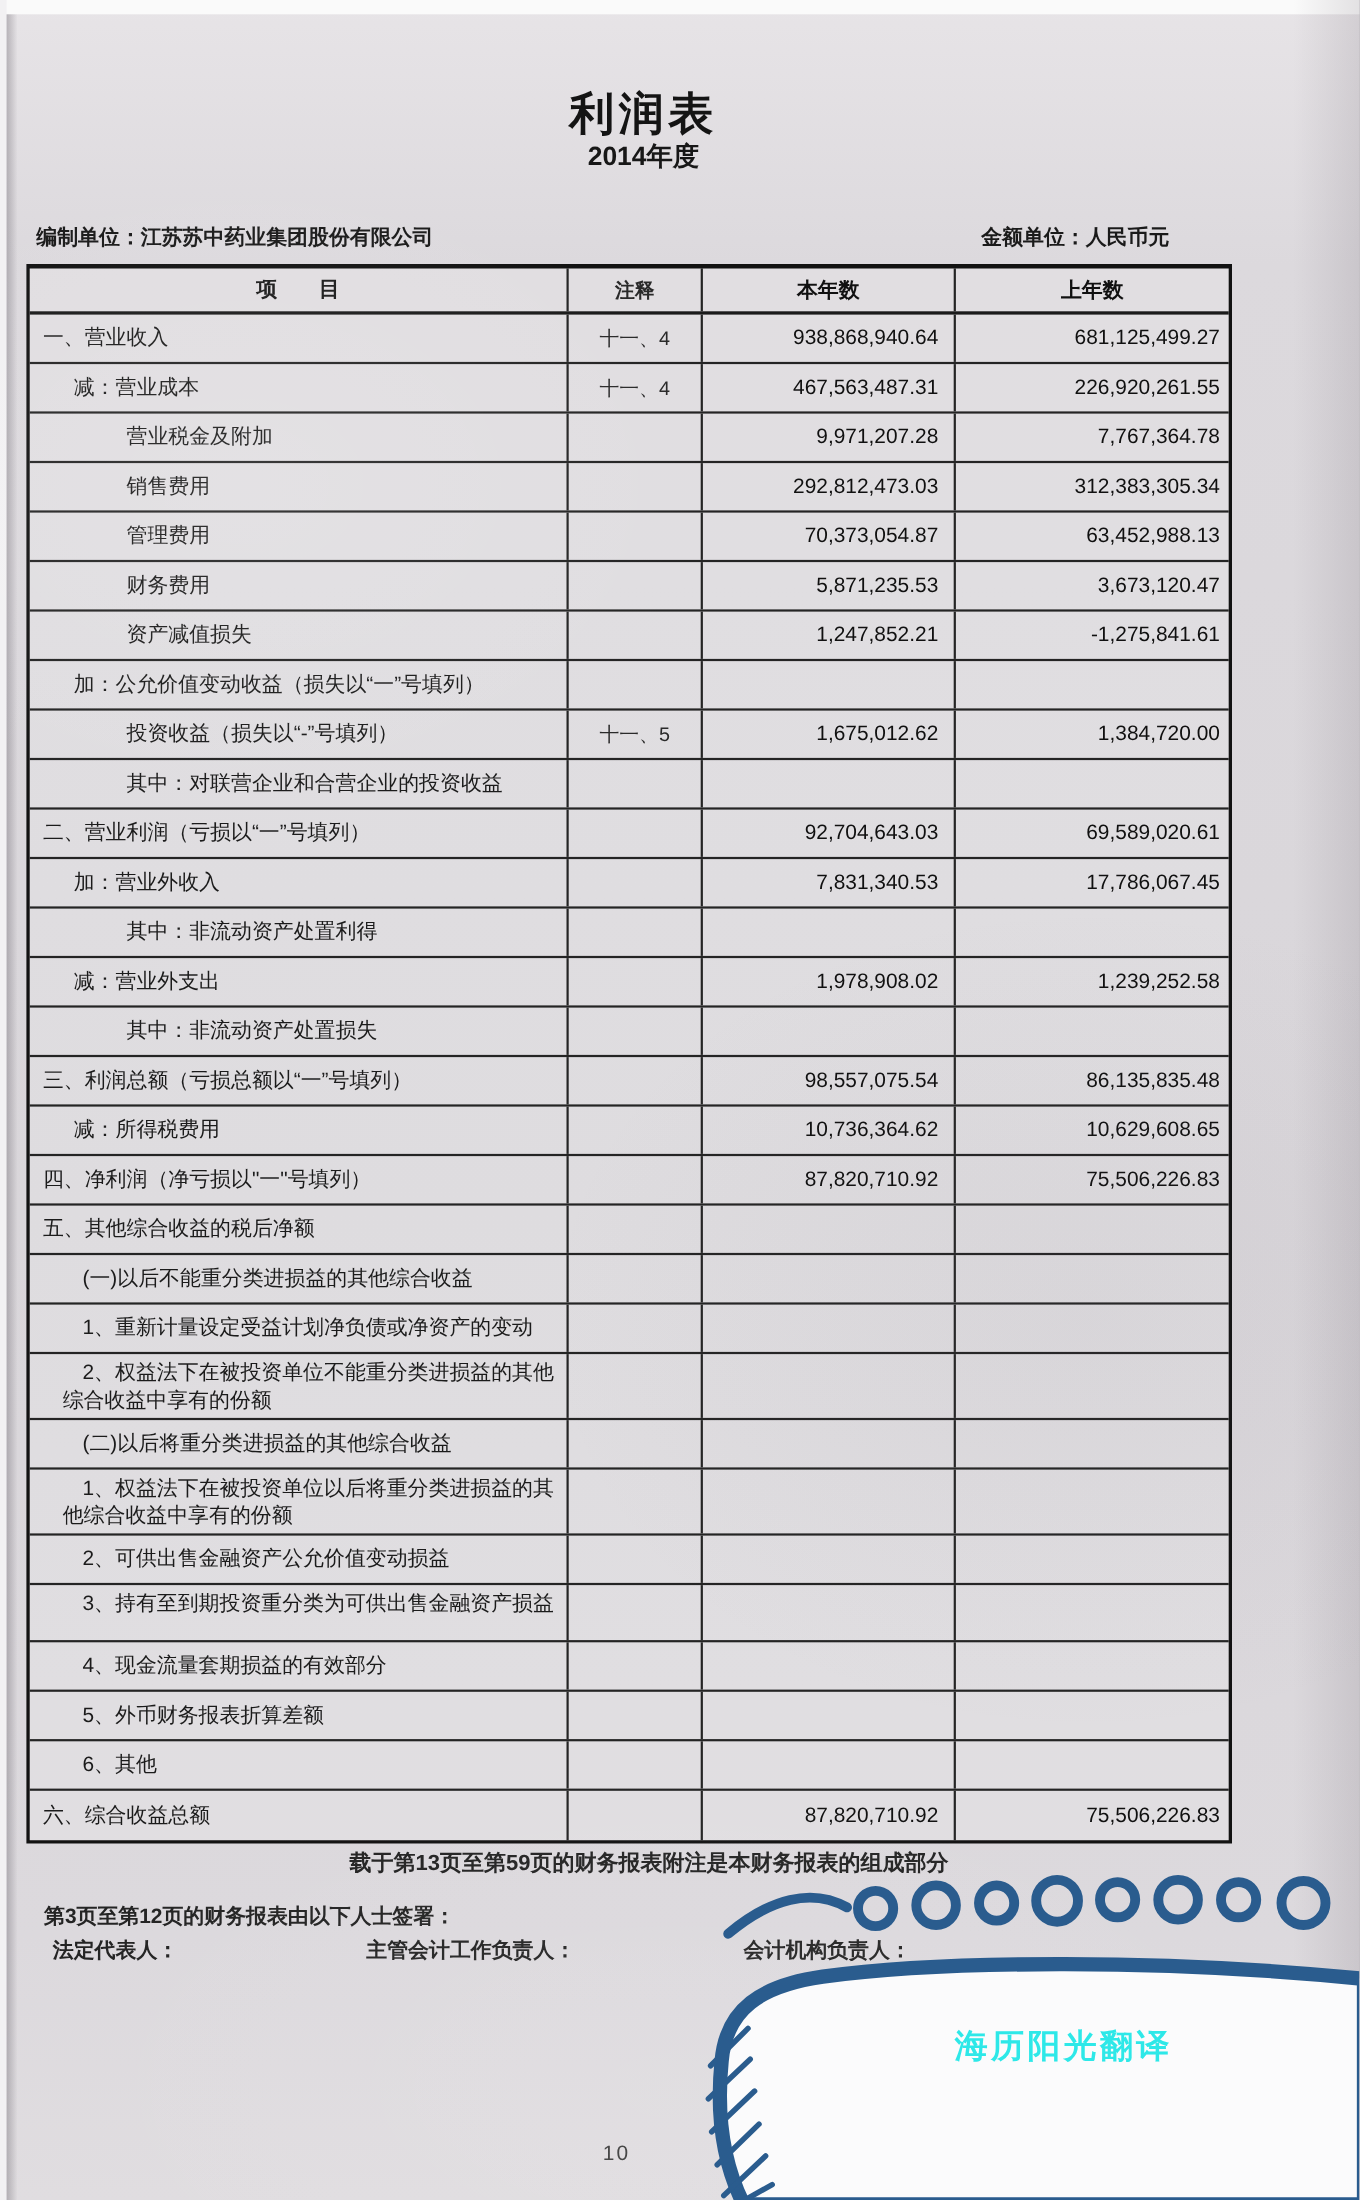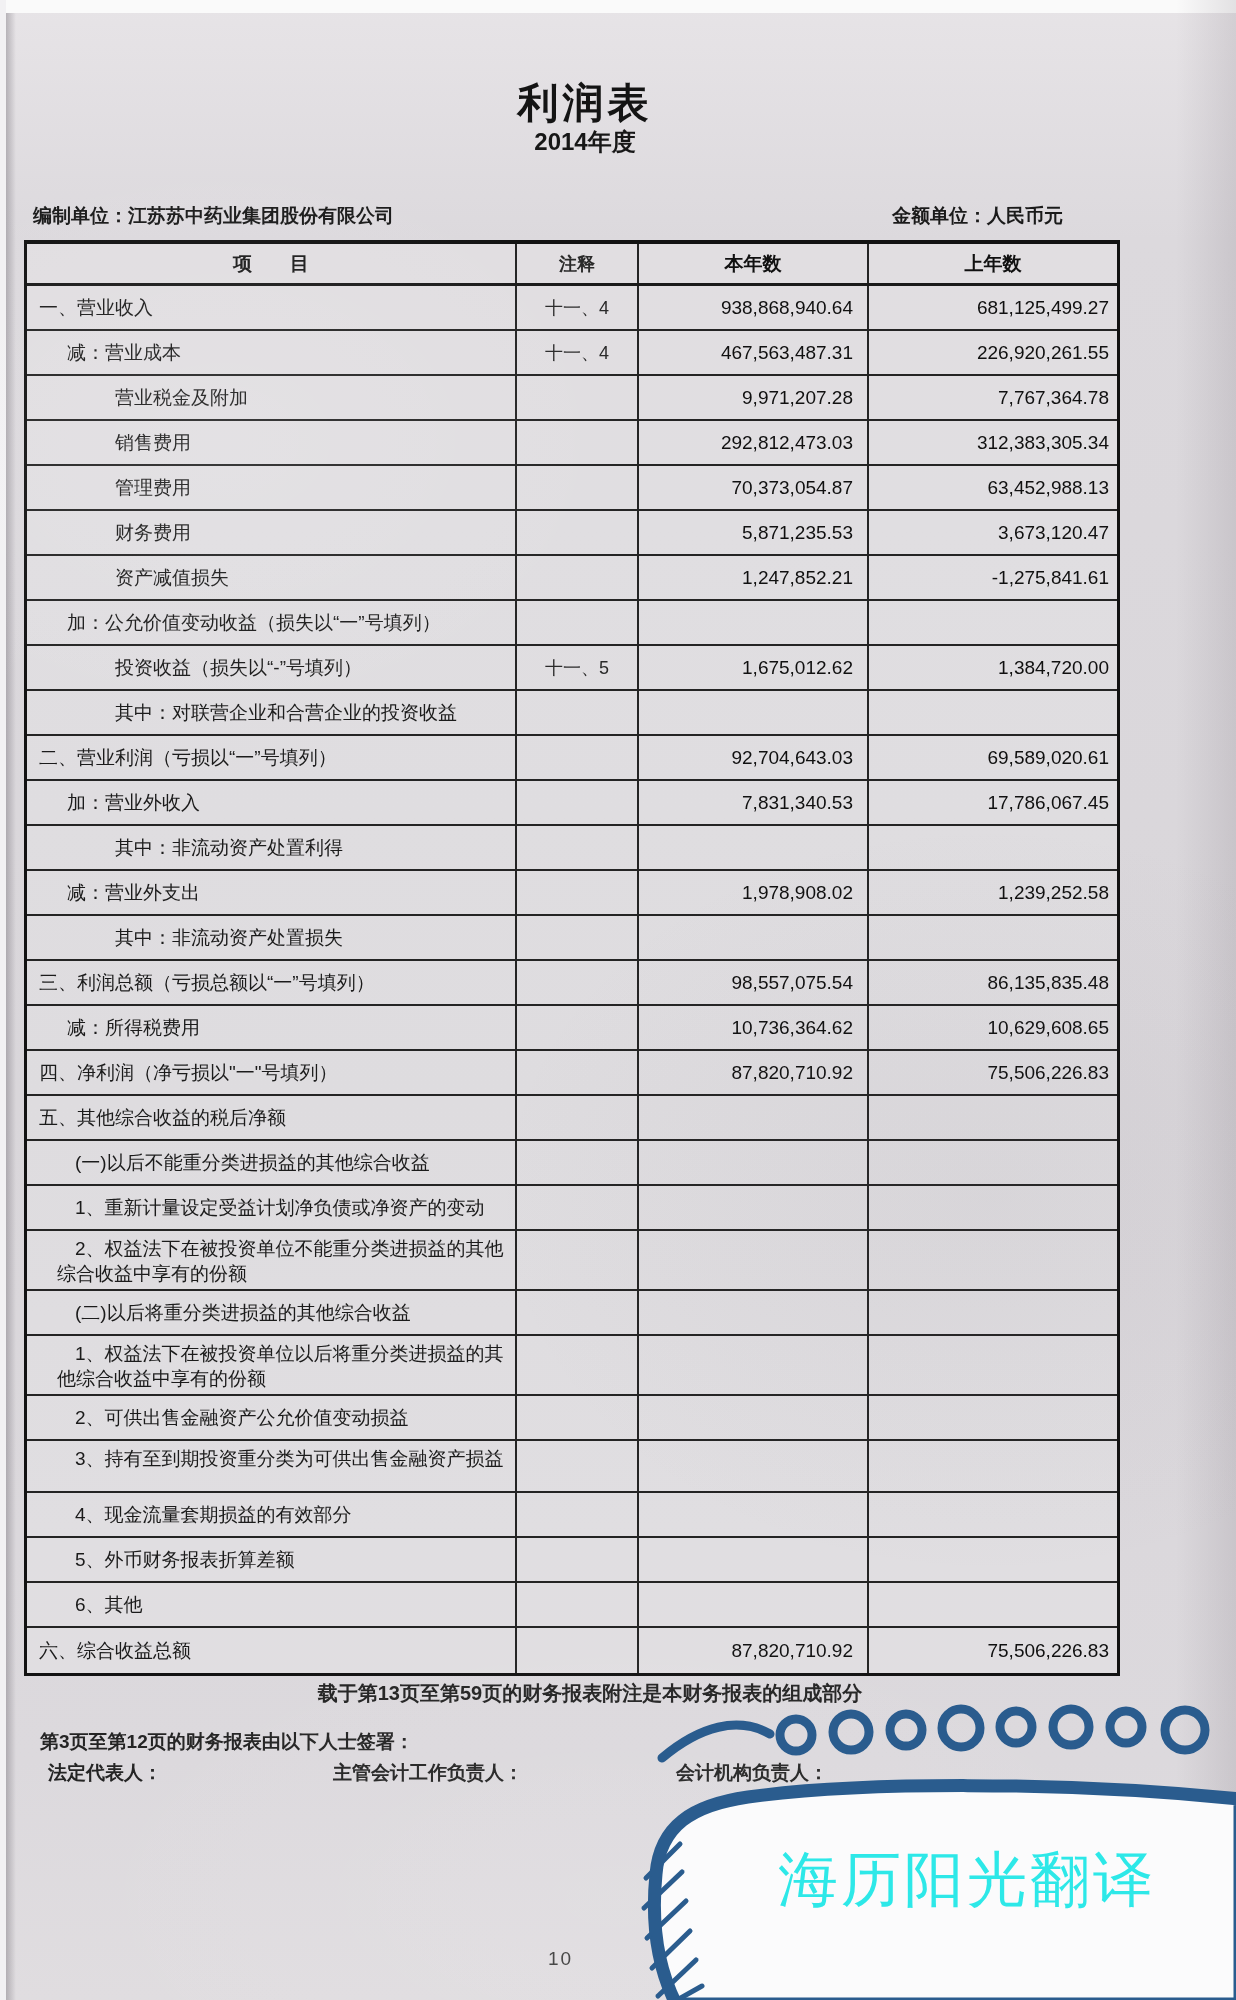--- a/index.html
+++ b/index.html
@@ -50,21 +50,21 @@
 
   .note-line{position:absolute;left:0;top:1680px;width:1180px;text-align:center;
     font-size:20px;font-weight:bold;color:#242424;}
   .signed-line{position:absolute;left:40px;top:1729px;font-size:19px;font-weight:bold;color:#242424;}
   .sig{position:absolute;top:1760px;font-size:19px;font-weight:bold;color:#242424;}
   .sig.s1{left:48px;} .sig.s2{left:333px;} .sig.s3{left:676px;}
   .pagenum{position:absolute;left:548px;top:1948px;font-size:19px;color:#3c3c3c;letter-spacing:2px;}
 
   .stamp-svg{position:absolute;inset:0;pointer-events:none;}
   .wm-text{position:absolute;left:742px;top:1840px;width:450px;text-align:center;
-    font-size:60px;font-weight:normal;color:#2de8e8;letter-spacing:3px;}
+    font-size:30px;font-weight:bold;color:#2de8e8;letter-spacing:3px;}
 </style>
 </head>
 <body>
 
 <div class="scan">
   <div class="edge-top"></div>
   <div class="edge-left"></div>
   <div class="edge-shadow"></div>
   <div class="edge-right"></div>
 

